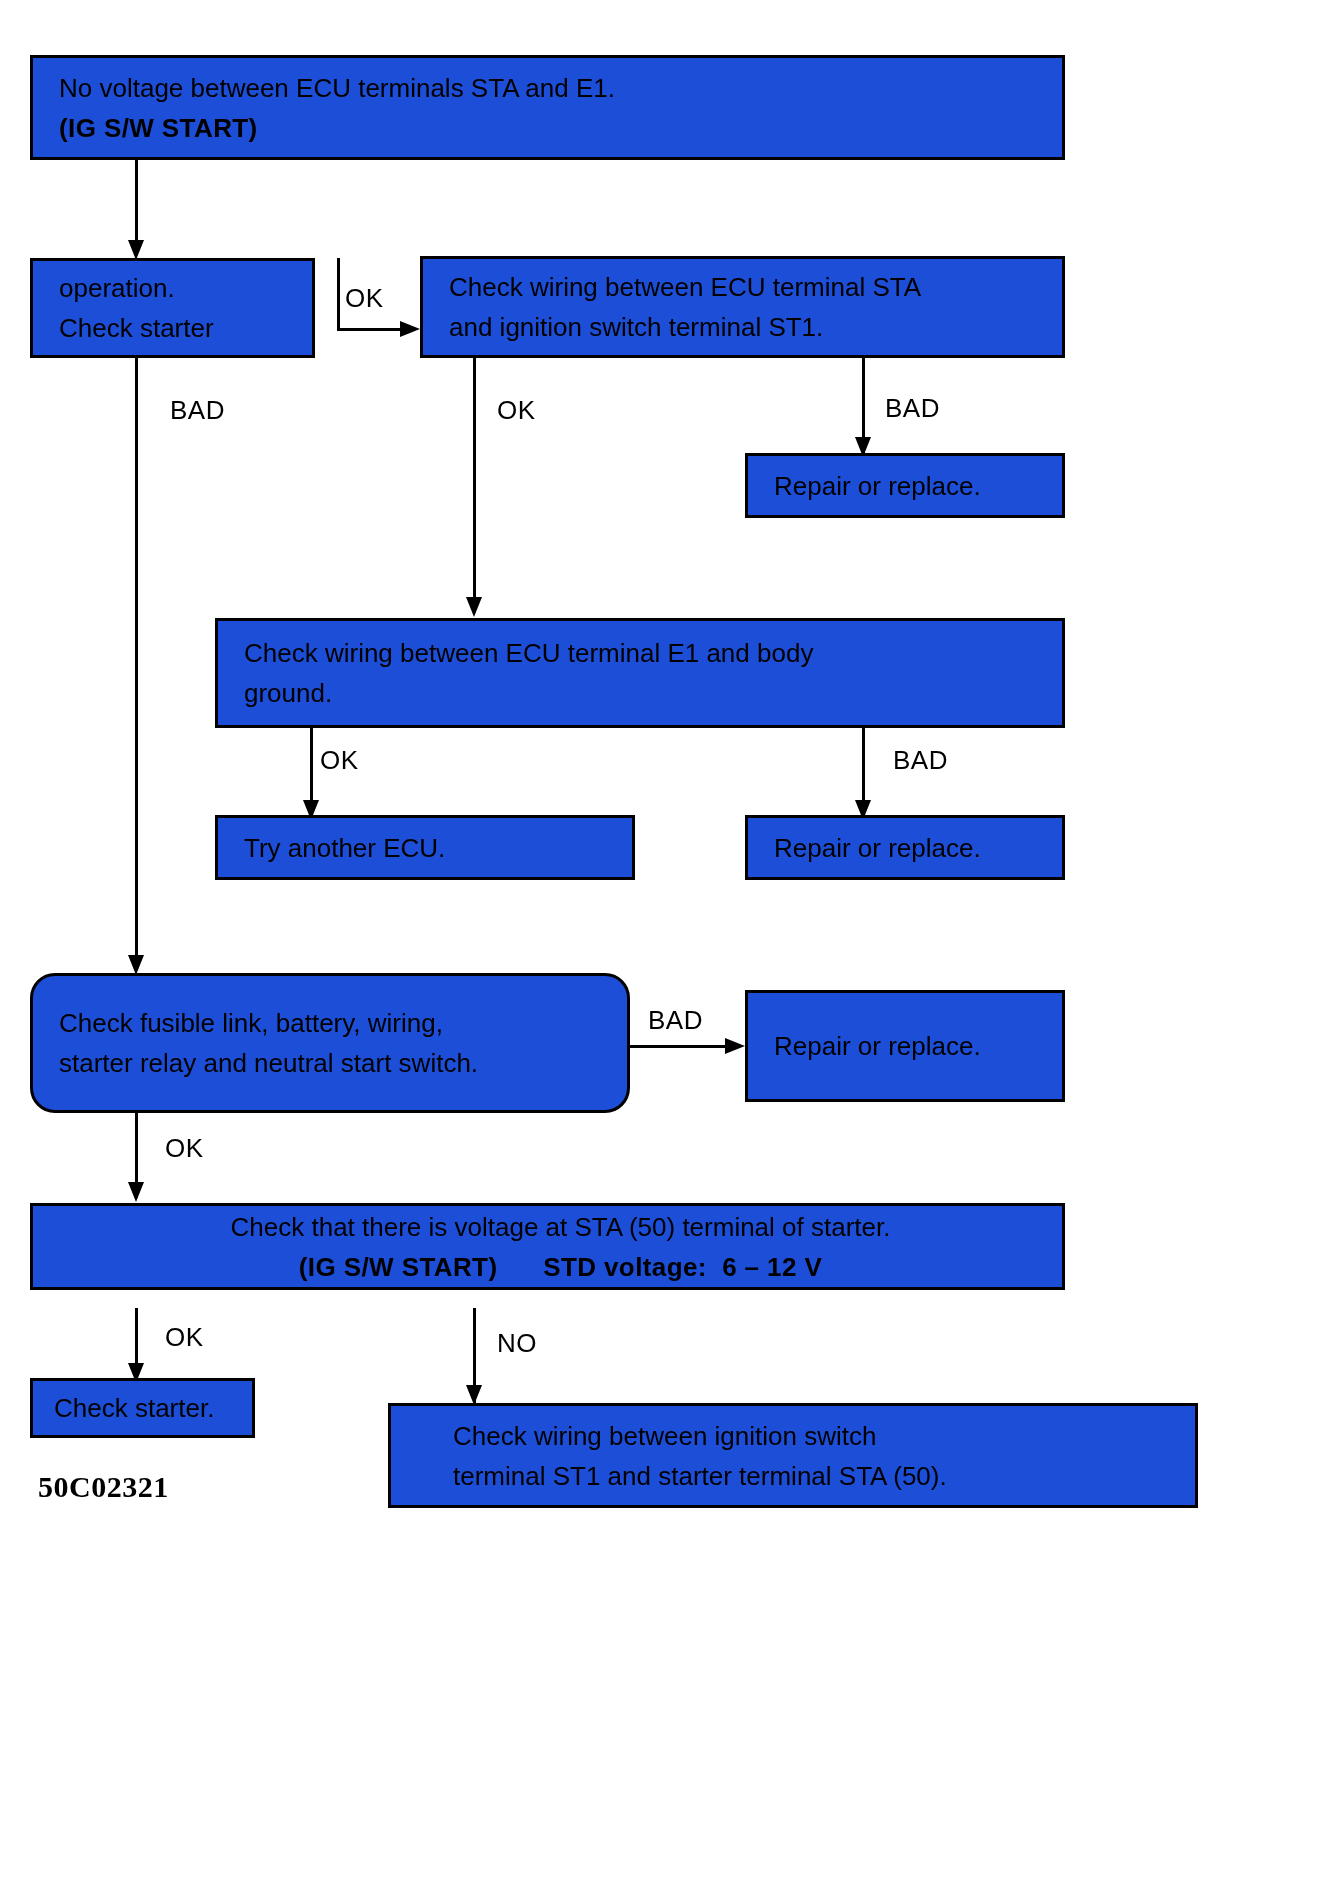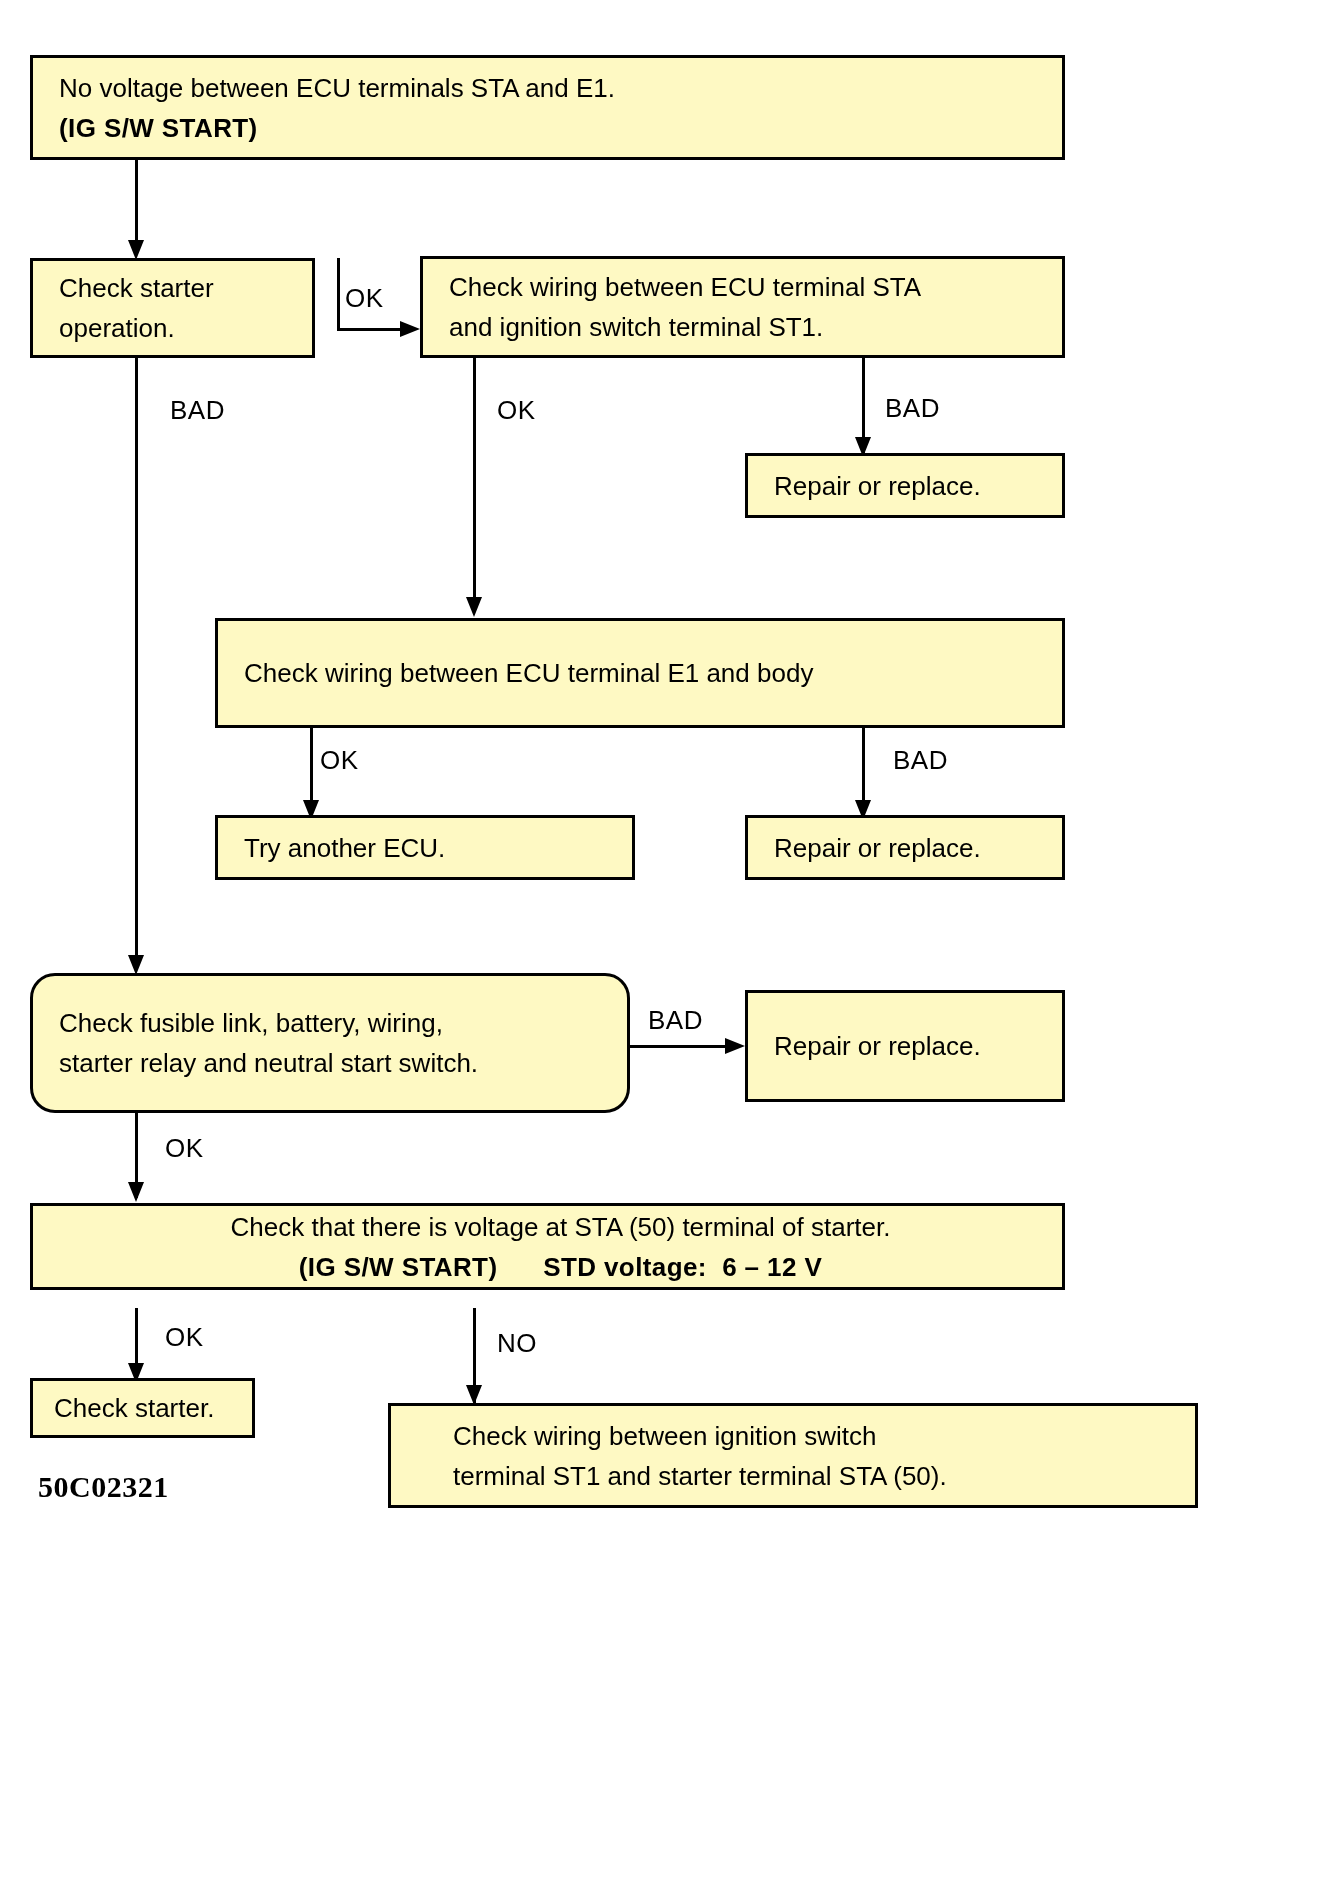--- a/index.html
+++ b/index.html
@@ -6,21 +6,21 @@
   body{
     width:1330px;height:1899px;position:relative;
     font-family:"Liberation Sans","DejaVu Sans",sans-serif;
     color:#000000;overflow:hidden;
   }
   #canvas{position:absolute;inset:0;}
 
   .box{
     position:absolute;
     border:3px solid #000;
-    background:#fef9c3;
+    background:#1d4ed8;
     box-sizing:border-box;
     display:flex;
     flex-direction:column;
     justify-content:center;
   }
   .box .ln{
     display:block;
     font-size:26px;
     line-height:40px;
     white-space:pre;
@@ -70,22 +70,22 @@
 
   <div class="box" style="left:30px;top:55px;width:1035px;height:105px;">
     <span class="ln">No voltage between ECU terminals STA and E1.</span>
     <span class="ln b">(IG S/W START)</span>
   </div>
 
   <div class="vline" style="left:135px;top:160px;height:92px;"></div>
   <div class="arrow-d" style="left:128px;top:240px;"></div>
 
   <div class="box" style="left:30px;top:258px;width:285px;height:100px;">
+    <span class="ln">operation.</span>
     <span class="ln">Check starter</span>
-    <span class="ln">operation.</span>
   </div>
 
   <div class="vline" style="left:337px;top:258px;height:72px;"></div>
   <div class="hline" style="left:337px;top:328px;width:73px;"></div>
   <div class="arrow-r" style="left:400px;top:321px;"></div>
   <div class="lbl" style="left:345px;top:283px;">OK</div>
 
   <div class="box" style="left:420px;top:256px;width:645px;height:102px;">
     <span class="ln">Check wiring between ECU terminal STA</span>
     <span class="ln">and ignition switch terminal ST1.</span>
@@ -102,20 +102,21 @@
   <div class="vline" style="left:862px;top:358px;height:95px;"></div>
   <div class="arrow-d" style="left:855px;top:437px;"></div>
   <div class="lbl" style="left:885px;top:393px;">BAD</div>
 
   <div class="box" style="left:745px;top:453px;width:320px;height:65px;">
     <span class="ln">Repair or replace.</span>
   </div>
 
   <div class="box" style="left:215px;top:618px;width:850px;height:110px;">
     <span class="ln">Check wiring between ECU terminal E1 and body</span>
+    <span class="ln">ground.</span>
   </div>
 
   <div class="vline" style="left:310px;top:728px;height:90px;"></div>
   <div class="arrow-d" style="left:303px;top:800px;"></div>
   <div class="lbl" style="left:320px;top:745px;">OK</div>
 
   <div class="vline" style="left:862px;top:728px;height:90px;"></div>
   <div class="arrow-d" style="left:855px;top:800px;"></div>
   <div class="lbl" style="left:893px;top:745px;">BAD</div>
 

